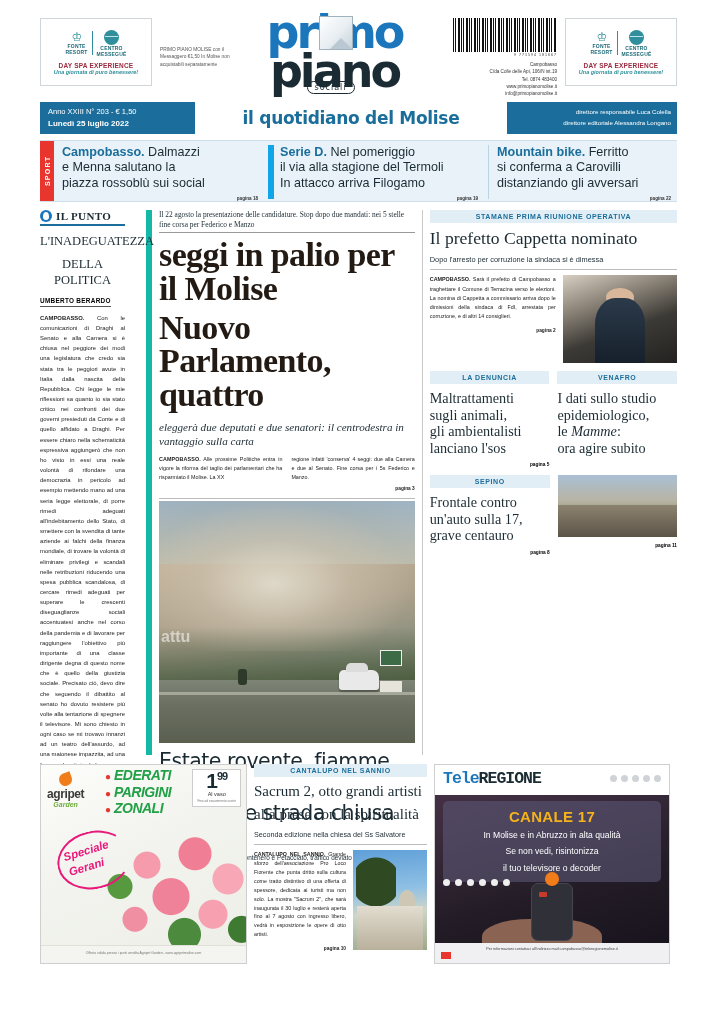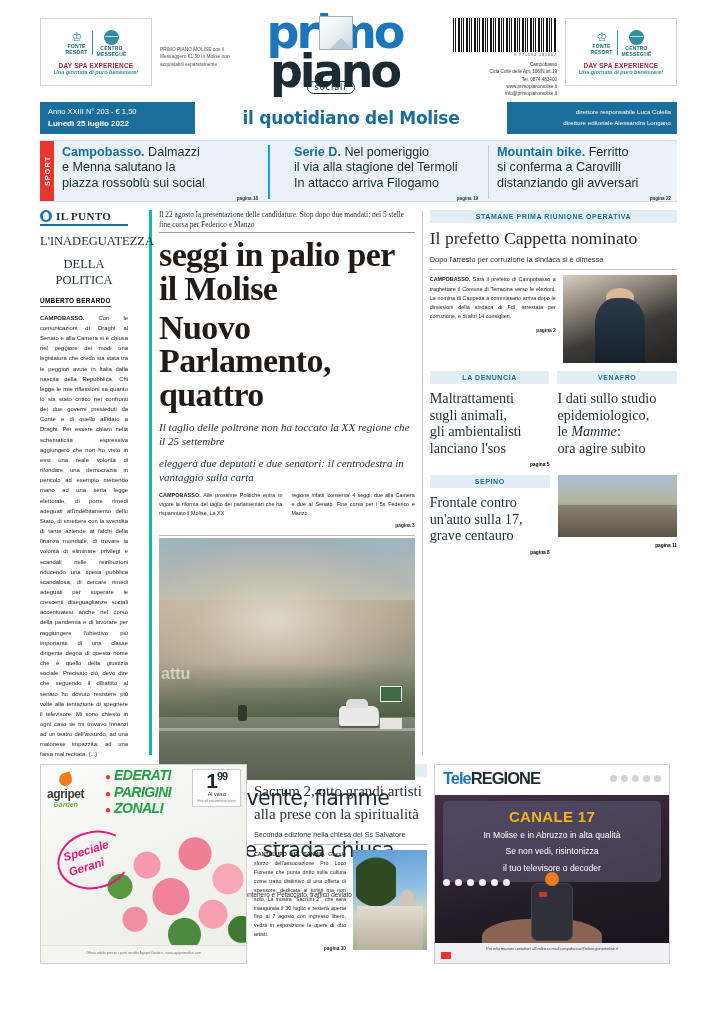--- a/index.html
+++ b/index.html
@@ -71,31 +71,31 @@
   .tagline { font-family: "DejaVu Sans", sans-serif; font-weight: bold; font-size: 17px; color: #1b6e9b; letter-spacing: -0.3px; }
   .editors { background:#1b6e9b; color:#fff; font-size:6.2px; line-height:1.7; text-align:right; padding: 5px 6px; width:170px; display:flex; flex-direction:column; justify-content:center;}
 
   
   .sportbar { display:flex; margin-top: 6px; background:#e8f2f8; border-top:1px solid #cfe0ea; border-bottom:1px solid #cfe0ea; height: 62px; }
   .sport-tab { width: 14px; background:#e8362f; color:#fff; writing-mode: vertical-rl; transform: rotate(180deg);
     font-size: 7px; font-weight:bold; letter-spacing: 1.2px; display:flex; align-items:center; justify-content:center; }
   .sport-cols { flex:1; display:flex; padding: 4px 6px 2px 8px; gap: 10px; }
   .sport-col { flex:1; position:relative; }
   .sport-col.c1 { flex: 0 0 196px; }
-  .sport-col.c2 { flex: 0 0 210px; border-left:2px solid #0ea5e9; padding-left:24px;}
+  .sport-col.c2 { flex: 0 0 210px; border-left:6px solid #0ea5e9; padding-left:6px;}
   .sport-col.c3 { flex: 1; border-left:1px solid #b9d4e4; padding-left:8px;}
   .sport-line { font-size: 12.6px; color:#1b2b33; line-height: 1.22; }
   .sport-line b { color:#1b6e9b; }
   .pagina-sm { font-size:4.6px; font-weight:bold; color:#333; text-align:right; position:absolute; right:0; bottom:-2px; }
 
   
   .content { display: flex; margin-top: 8px; height: 545px; }
 
   
-  .colL { width: 112px; padding-right: 21px; border-right: 3px solid #14b8a6; }
+  .colL { width: 112px; padding-right: 21px; border-right: 6px solid #14b8a6; }
   .ilpunto { display:flex; align-items:center; gap:4px; border-bottom: 2px solid #1b6e9b; padding-bottom: 2px; }
   .ip-dot { width:12px; height:12px; border-radius:50%; background:#1b76bc; position:relative; }
   .ip-dot::after{content:"";position:absolute;left:3px;top:2px;width:6px;height:8px;background:#fff;border-radius:50% 50% 50% 50%/60% 60% 40% 40%;}
   .ip-label { font-family:"Liberation Serif", serif; font-weight:bold; font-size:11px; color:#1b2b33; letter-spacing:.4px;}
   .ed-title { font-family:"Liberation Serif", serif; font-size: 12.5px; text-align:center; line-height:1.22; margin-top:8px; color:#1b2b33;}
   .ed-author { font-size: 6.4px; font-weight:bold; letter-spacing:.3px; margin-top:9px; padding-bottom:2px; border-bottom:1px solid #555; display:inline-block;}
   .ed-body { font-size: 5.9px; line-height: 1.72; text-align: justify; margin-top: 6px; color:#222; }
   .ed-body .lead { font-weight:bold; }
   .ed-cont { font-size:5.6px; font-weight:bold; text-align:center; margin-top:9px; }
 
@@ -192,21 +192,21 @@
   .bc-flex { display:flex; gap:7px; margin-top:5px; }
   .bc-text { width:92px; font-size:5.3px; line-height:1.68; text-align:justify; color:#222;}
   .bc-photo { flex:1; height:100px; background: linear-gradient(175deg,#5f9fd8 0%, #8fc0e4 40%, #cdd6c8 62%, #9aa98a 100%); position:relative; overflow:hidden;}
   .bc-photo::after{content:"";position:absolute;left:6%;bottom:0;width:88%;height:44%;background:linear-gradient(180deg,#e2ddd0,#b9b09c);}
   .bc-photo .dome{position:absolute;right:16%;bottom:40%;width:16px;height:20px;background:#cfc7b6;border-radius:50% 50% 0 0;}
   .bc-photo .tree{position:absolute;left:4%;top:-4%;width:54%;height:72%;background:radial-gradient(circle at 50% 50%, #2f4a22 0 24px, transparent 25px);}
 
   .tr-ad { width: 236px; border:1px solid #cfcfcf; position:relative; overflow:hidden; background:#2a2230;}
   .tr-bg { position:absolute; inset:0; background: linear-gradient(165deg,#4a3348 0%, #3a2b3d 28%, #241d27 60%, #15111a 100%); }
   .tr-top { position:absolute; left:0; top:0; width:100%; height:30px; background:#ffffff; }
-  .tr-logo { position:absolute; left:8px; top:4px; font-family:Liberation Sans, sans-serif; font-size:16.5px; font-weight:bold; letter-spacing:-1px;}
+  .tr-logo { position:absolute; left:8px; top:4px; font-family:Liberation Mono, monospace; font-size:16.5px; font-weight:bold; letter-spacing:-1px;}
   .tr-logo .t { color:#1b76bc; }
   .tr-logo .r { color:#1b2b33; }
   .tr-dots { position:absolute; right:8px; top:10px; display:flex; gap:4px; }
   .tr-dots span { width:7px; height:7px; border-radius:50%; background:#cfd3d8; }
   .tr-panel { position:absolute; left:8px; right:8px; top:36px; background:rgba(90,85,115,.62); border-radius:5px; padding:7px 4px 8px; text-align:center;}
   .tr-canale { font-size:15px; font-weight:bold; color:#f5b31b; letter-spacing:.3px; }
   .tr-l { font-size:8.6px; color:#fff; margin-top:4px; line-height:1.45;}
   .tr-dots2 { position:absolute; left:8px; top:114px; display:flex; gap:5px;}
   .tr-dots2 span{width:7px;height:7px;border-radius:50%;background:#efefef;}
   .tr-remote { position:absolute; left:50%; transform:translateX(-50%); bottom:22px; width:42px; height:58px; background:#2f3038; border-radius:7px; border:1px solid #44454e;}
@@ -339,21 +339,20 @@
       <div class="ed-body">
         <span class="lead">CAMPOBASSO.</span><span> Con le comunicazioni di Draghi al Senato e alla Camera si è chiusa nel peggiore dei modi una legislatura che credo sia stata tra le peggiori avute in Italia dalla nascita della Repubblica. Chi legge le mie riflessioni sa quanto io sia stato critico nei confronti dei due governi presieduti da Conte e di quello affidato a Draghi. Per essere chiaro nella schematicità espressiva aggiungerò che non ho visto in essi una reale volontà di rifondare una democrazia in pericolo ad esempio mettendo mano ad una seria legge elettorale, di porre rimedi adeguati all'indebitamento dello Stato, di smettere con la svendita di tante aziende ai falchi della finanza mondiale, di trovare la volontà di eliminare privilegi e scandali nelle retribuzioni riducendo una spesa pubblica scandalosa, di cercare rimedi adeguati per superare le crescenti diseguaglianze sociali accentuatesi anche nel corso della pandemia e di lavorare per raggiungere l'obiettivo più importante di una classe dirigente degna di questo nome che è quello della giustizia sociale. Precisato ciò, devo dire che seguendo il dibattito al senato ho dovuto resistere più volte alla tentazione di spegnere il televisore. Mi sono chiesto in ogni caso se mi trovavo innanzi ad un teatro dell'assurdo, ad una maionese impazzita, ad una farsa mal recitata. (...)</span>
       </div>
       <div class="ed-cont">continua a pagina 2</div>
     </div>
 
     <div class="colC">
       <div class="kicker">Il 22 agosto la presentazione delle candidature. Stop dopo due mandati: nei 5 stelle fine corsa per Federico e Manzo</div>
       <div class="headline">seggi in palio per il Molise</div>
       <div class="headline">Nuovo Parlamento, quattro</div>
-      <div class="subhead">Il taglio delle poltrone non ha toccato la XX regione che il 25 settembre</div>
       <div class="subhead">eleggerà due deputati e due senatori: il centrodestra in vantaggio sulla carta</div>
       <div class="lead2col">
         <div class="lcol">
           <b>CAMPOBASSO.</b><span> Alle prossime Politiche entra in vigore la riforma del taglio dei parlamentari che ha risparmiato il Molise. La XX</span>
         </div>
         <div class="lcol">
           <span>regione infatti 'conserva' 4 seggi: due alla Camera e due al Senato. Fine corsa per i 5s Federico e Manzo.</span>
           <div class="pag-right">pagina 3</div>
         </div>
       </div>

